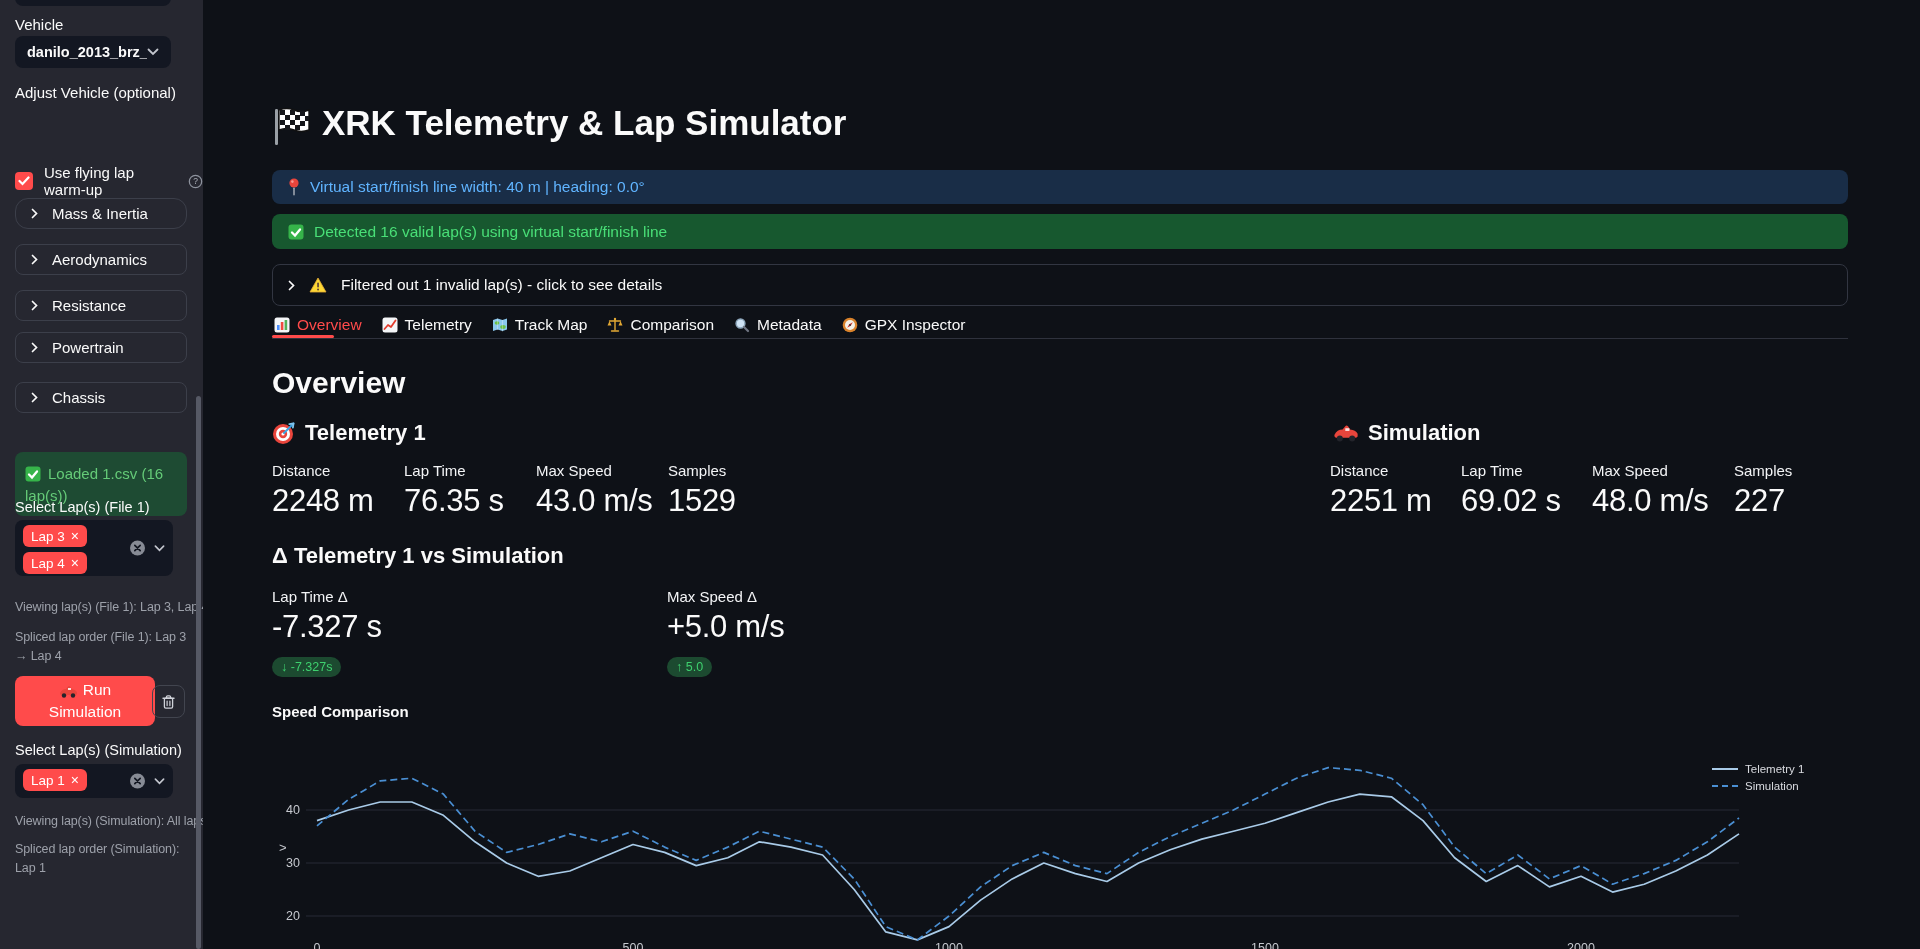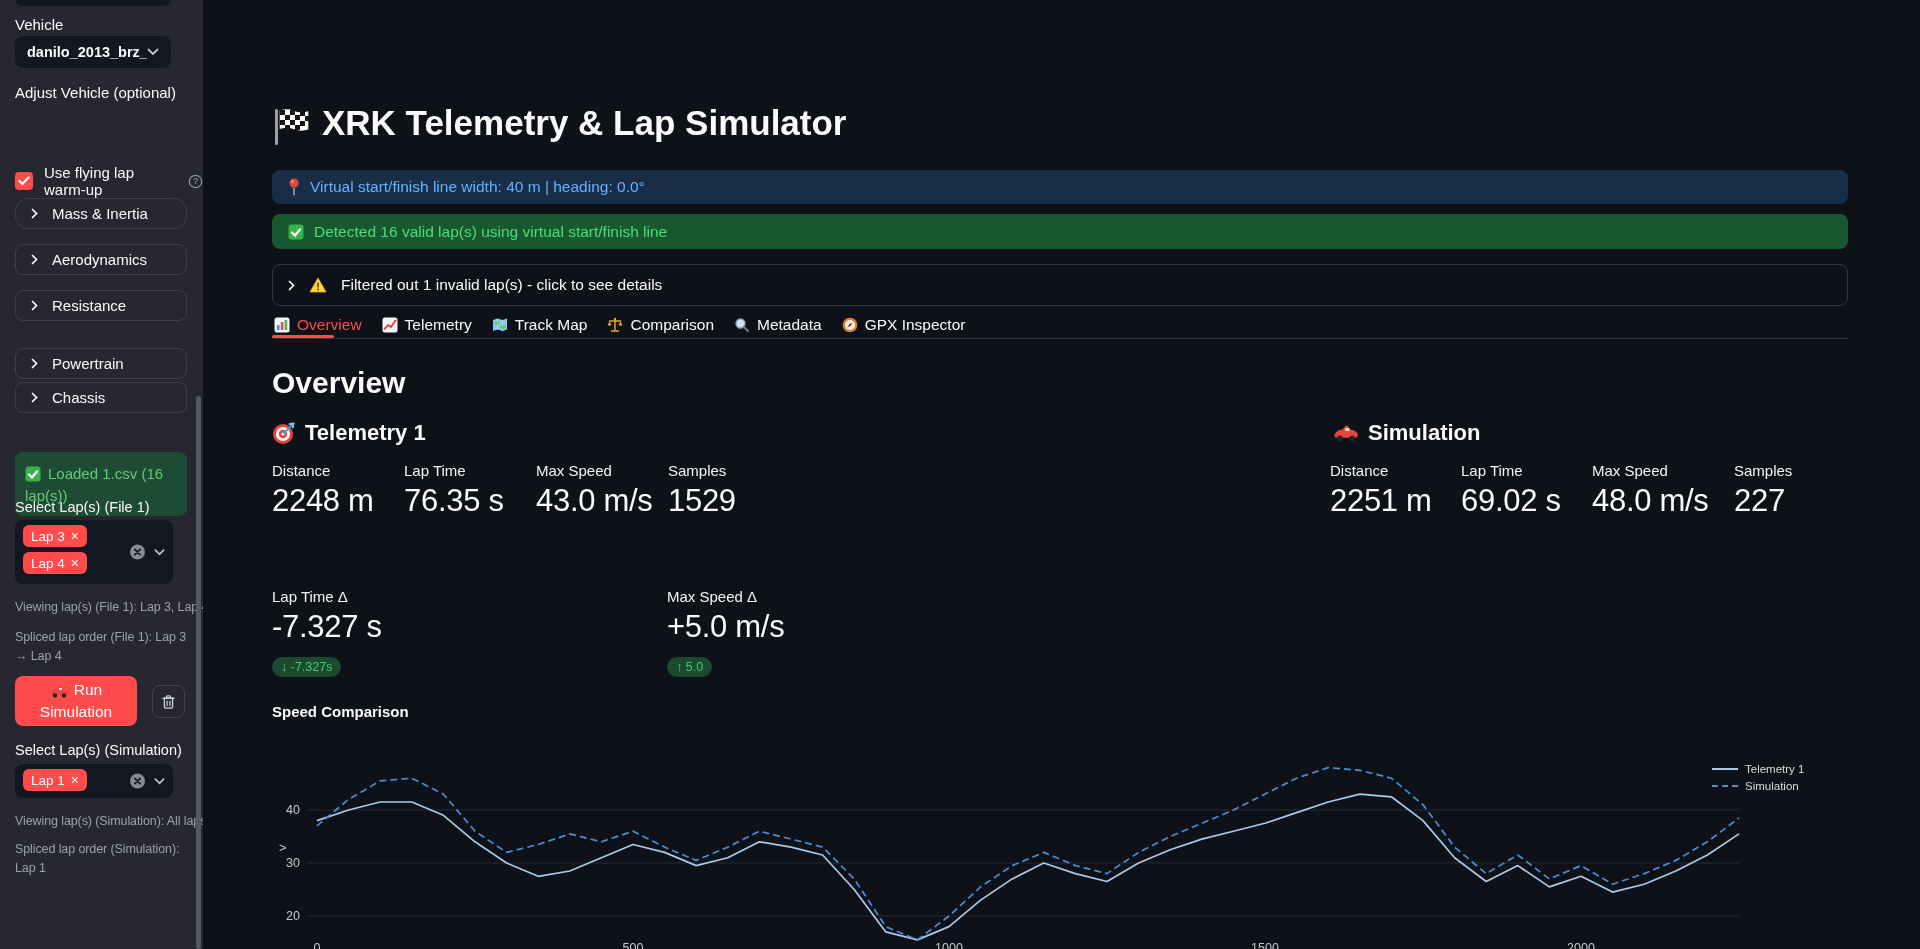--- a/index.html
+++ b/index.html
@@ -15,21 +15,21 @@
   .widgetbox { background:#131722; border-radius:8px; }
   .sb-caption { font-size:12.5px; color:#9da1aa; line-height:1.5; letter-spacing:-0.1px; }
   .expander-sb { position:absolute; left:15px; width:172px; height:31px; border:1px solid #3c3f4a;
     border-radius:8px; display:flex; align-items:center; gap:14px; padding-left:15px; cursor:pointer; }
   .expander-sb span { font-size:15px; font-weight:500; }
   .checkbox { width:18px; height:18px; background:#ff4b4b; border-radius:4px;
     display:flex; align-items:center; justify-content:center; flex:none; }
   .tag { display:inline-flex; align-items:center; gap:6px; background:#ff4b4b; color:#fff;
     border-radius:6px; font-size:13.5px; padding:2px 8px; height:22px; }
   .tag .x { font-size:14px; cursor:pointer; line-height:1; }
-  #run-btn { position:absolute; left:15px; top:676px; width:122px; height:50px; background:#ff4b4b;
+  #run-btn { position:absolute; left:15px; top:676px; width:140px; height:50px; background:#ff4b4b;
     border:none; border-radius:8px; color:#fff; font-size:15.5px; font-family:inherit;
     display:flex; align-items:center; justify-content:center; text-align:center; cursor:pointer; }
   #run-btn .lbl { width:92px; line-height:1.4; }
   #trash-btn { position:absolute; left:152px; top:685px; width:33px; height:33px; background:transparent;
     border:1px solid #42454f; border-radius:8px; display:flex; align-items:center; justify-content:center; cursor:pointer; }
   .msbox { position:absolute; left:15px; width:158px; background:#131722; border-radius:8px; padding:5px 8px; }
   .ms-icons { position:absolute; right:8px; top:50%; transform:translateY(-50%);
     display:flex; align-items:center; gap:8px; }
   #sb-scroll-thumb { position:absolute; left:196px; top:396px; width:5px; height:553px;
     background:#565965; border-radius:3px; }
@@ -128,42 +128,42 @@
           <polyline points="1.5,1.5 5.5,5.5 1.5,9.5" fill="none" stroke="#fafafa" stroke-width="1.7" stroke-linecap="round"></polyline>
         </svg>
       <span>Aerodynamics</span>
     </div>
     <div class="expander-sb" style="top:290px;">
       <svg class="ic" width="7" height="11" viewBox="0 0 7 11">
           <polyline points="1.5,1.5 5.5,5.5 1.5,9.5" fill="none" stroke="#fafafa" stroke-width="1.7" stroke-linecap="round"></polyline>
         </svg>
       <span>Resistance</span>
     </div>
-    <div class="expander-sb" style="top:348px;">
+    <div class="expander-sb" style="top:332px;">
       <svg class="ic" width="7" height="11" viewBox="0 0 7 11">
           <polyline points="1.5,1.5 5.5,5.5 1.5,9.5" fill="none" stroke="#fafafa" stroke-width="1.7" stroke-linecap="round"></polyline>
         </svg>
       <span>Powertrain</span>
     </div>
     <div class="expander-sb" style="top:382px;">
       <svg class="ic" width="7" height="11" viewBox="0 0 7 11">
           <polyline points="1.5,1.5 5.5,5.5 1.5,9.5" fill="none" stroke="#fafafa" stroke-width="1.7" stroke-linecap="round"></polyline>
         </svg>
       <span>Chassis</span>
     </div>
 
     <div class="abs" style="left:15px; top:424px; width:172px; height:64px; background:#1e4b33; border-radius:8px; padding:11px 10px; font-size:15px; color:#65cb78; line-height:1.45;margin-top:28px;">
       <svg class="ic" style="display:inline-block; vertical-align:-3px; margin-right:7px;" width="16" height="16" viewBox="0 0 16 16">
           <rect x="0.5" y="0.5" width="15" height="15" rx="3" fill="#36b44a"></rect>
           <path d="M4,8.5 l3,3 l5,-6" fill="none" stroke="#fff" stroke-width="2.3" stroke-linecap="round"></path>
         </svg><span>Loaded 1.csv (16 lap(s))</span>
     </div>
 
     <div class="abs sb-label" style="left:15px; top:499px; font-size:14.5px;">Select Lap(s) (File 1)</div>
-    <div class="msbox" style="top:520px; height:64px;">
+    <div class="msbox" style="top:520px; height:56px;">
       <div style="display:flex; flex-direction:column; gap:5px; align-items:flex-start;">
         <span class="tag">
             <span>Lap 3</span>
             <span class="x">×</span>
           </span>
         <span class="tag">
             <span>Lap 4</span>
             <span class="x">×</span>
           </span>
       </div>
@@ -379,20 +379,21 @@
   </div>
   <div class="metric" style="left:1592px; top:462px;">
     <div class="m-label">Max Speed</div>
     <div class="m-value">48.0 m/s</div>
   </div>
   <div class="metric" style="left:1734px; top:462px;">
     <div class="m-label">Samples</div>
     <div class="m-value">227</div>
   </div>
 
+  <div class="abs h3" style="left:272px; top:543px;">Δ Telemetry 1 vs Simulation</div>
 
   <div class="metric" style="left:272px; top:588px;">
     <div class="m-label">Lap Time Δ</div>
     <div class="m-value">-7.327 s</div>
     <div style="margin-top:12px;"><span class="pill">↓ -7.327s</span></div>
   </div>
   <div class="metric" style="left:667px; top:588px;">
     <div class="m-label">Max Speed Δ</div>
     <div class="m-value">+5.0 m/s</div>
     <div style="margin-top:12px;"><span class="pill">↑ 5.0</span></div>

